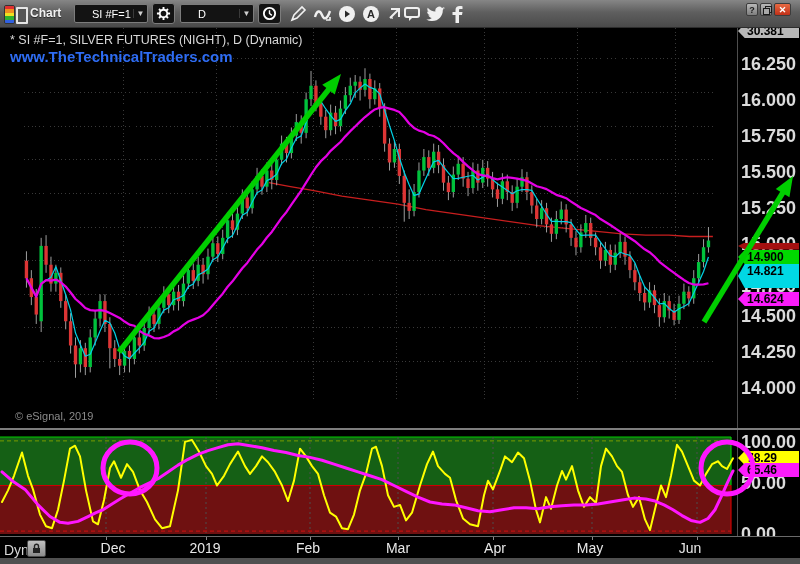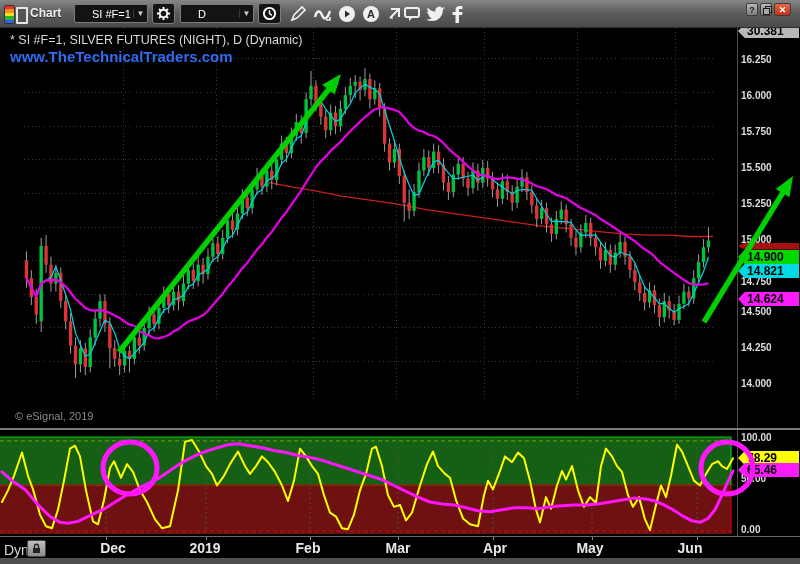--- a/index.html
+++ b/index.html
@@ -34,33 +34,33 @@
     border:1px solid #3c3c3c;border-radius:2px;background:linear-gradient(#b8b8b8,#7e7e7e);
     display:flex;align-items:center;justify-content:center;box-sizing:border-box;
   }
   .winbtn.close{background:linear-gradient(#e86a42,#c03018);color:#fff;}
   .restore-glyph{position:relative;width:7px;height:7px;}
   .restore-glyph:before{content:"";position:absolute;left:2px;top:0;width:5px;height:5px;border:1px solid #1a1a1a;}
   .restore-glyph:after{content:"";position:absolute;left:0;top:2px;width:5px;height:5px;border:1px solid #1a1a1a;background:#a8a8a8;}
   
   .plot-svg{position:absolute;left:0;background:#000;}
   .right-axis{position:absolute;left:737px;top:28px;width:63px;height:508px;background:#000;border-left:1px solid #4e4e4e;z-index:10;}
-  .axis-label{position:absolute;left:3px;color:#dcdcdc;font-size:10px;font-weight:bold;letter-spacing:0;}
+  .axis-label{position:absolute;left:3px;color:#dcdcdc;font-size:18px;font-weight:bold;letter-spacing:0;}
   .axis-tag{
     position:absolute;left:0;width:61px;height:14px;color:#000;font-size:12px;font-weight:bold;
     line-height:14px;padding-left:9px;box-sizing:border-box;
     clip-path:polygon(0 50%,11% 0,100% 0,100% 100%,11% 100%);
   }
   .splitter{position:absolute;left:0;width:800px;height:2px;background:#7d7d7d;z-index:12;}
   .title-line1{position:absolute;left:10px;top:33px;font-size:12.5px;color:#d8d8d8;z-index:5;}
   .title-line2{position:absolute;left:10px;top:48px;font-size:15px;font-weight:bold;color:#2e6cf2;z-index:5;}
   .copyright{position:absolute;left:8px;top:410px;font-size:11px;color:#8a8a8a;z-index:5;margin-left:7px;}
   
   .xaxis-row{position:absolute;left:0;top:537px;width:800px;height:21px;background:#000;z-index:10;}
-  .xaxis-label{position:absolute;top:3px;transform:translateX(-50%);color:#e8e8e8;font-size:14px;font-weight:bold;text-align:right;}
+  .xaxis-label{position:absolute;top:3px;transform:translateX(-50%);color:#e8e8e8;font-size:14px;font-weight:normal;text-align:right;}
   .xaxis-tick{position:absolute;top:0;width:1px;height:3px;background:#8a8a8a;}
   .dyn-label{position:absolute;left:4px;top:5px;font-size:14px;color:#d8d8d8;}
   .lock-btn{position:absolute;left:27px;top:3px;width:17px;height:15px;border:1px solid #4a4a4a;border-radius:2px;
     background:linear-gradient(#c0c0c0,#8b8b8b);display:flex;align-items:center;justify-content:center;}
   .bottom-strip{position:absolute;left:0;top:558px;width:800px;height:6px;background:#505050;z-index:10;}
   .overlay{position:absolute;left:0;top:0;z-index:30;pointer-events:none;}
 </style>
 </head>
 <body>
 
@@ -501,21 +501,21 @@
     <div class="axis-label" style="top: 248px;">14.750</div>
     <div class="axis-label" style="top: 278px;">14.500</div>
     <div class="axis-label" style="top: 314px;">14.250</div>
     <div class="axis-label" style="top: 350px;">14.000</div>
     <div class="axis-label" style="top: 404px;">100.00</div>
     <div class="axis-label" style="top: 445px;">50.00</div>
     <div class="axis-label" style="top: 496px;">0.00</div>
     <div class="axis-tag" style="top: -4px; height: 14px; line-height: 14px; background: rgb(184, 184, 184);">30.381</div>
     <div class="axis-tag" style="top: 214.5px; height: 7px; line-height: 7px; background: rgb(165, 16, 16);"></div>
     <div class="axis-tag" style="top: 222px; height: 14px; line-height: 14px; background: rgb(0, 216, 0);">14.900</div>
-    <div class="axis-tag" style="top: 236px; height: 14px; line-height: 14px; background: rgb(0, 216, 228);">14.821</div>
+    <div class="axis-tag" style="top: 236px; height: 24px; line-height: 14px; background: rgb(0, 216, 228);">14.821</div>
     <div class="axis-tag" style="top: 264px; height: 14px; line-height: 14px; background: rgb(251, 28, 251);">14.624</div>
     <div class="axis-tag" style="top: 423px; height: 14px; line-height: 14px; background: rgb(255, 255, 0);">78.29</div>
     <div class="axis-tag" style="top: 435px; height: 14px; line-height: 14px; background: rgb(251, 28, 251);">65.46</div>
   </div>
 
 <div class="xaxis-row" id="xaxis-row">
   <span class="dyn-label">Dyn</span>
   <span class="lock-btn">
     <svg width="9" height="11" viewBox="0 0 9 11">
       <rect x="1" y="5" width="7" height="5" fill="#222"></rect>

